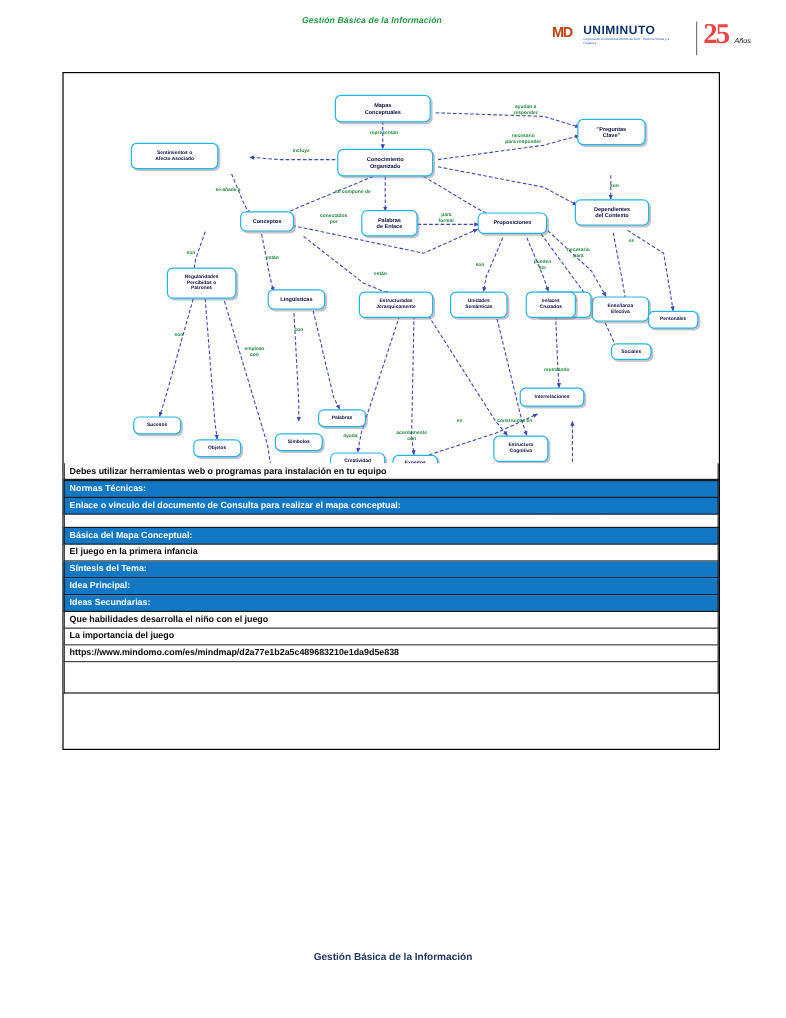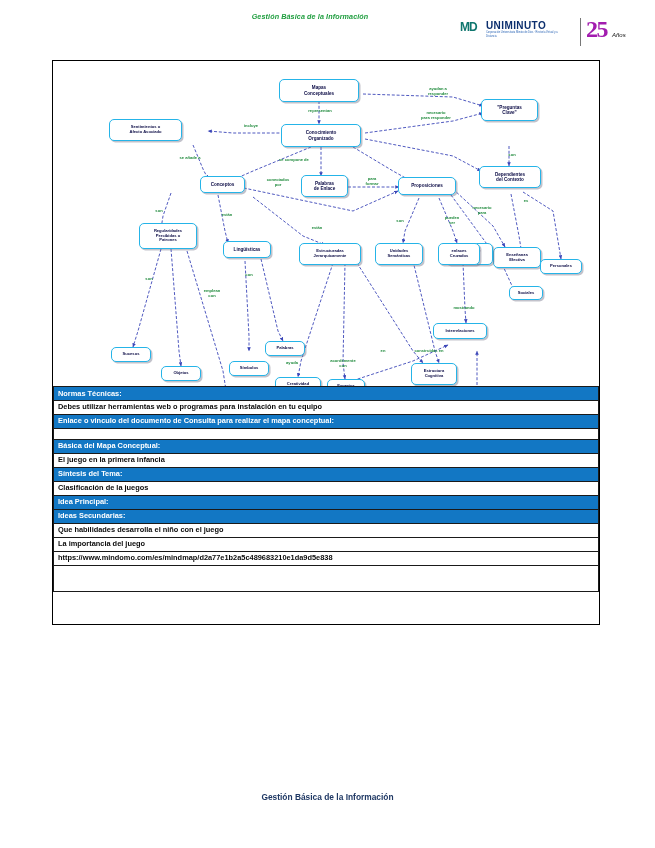--- a/index.html
+++ b/index.html
@@ -7,25 +7,25 @@
 
   
   .header{position:absolute;left:0;top:0;width:655px;height:58px;}
   .hdr-text{position:absolute;left:160px;top:12px;width:300px;text-align:center;line-height:1.35;}
   .hdr-line{font-size:7.2px;font-weight:bold;font-style:italic;letter-spacing:.1px;}
   .hdr-green{color:#1f9e3f;}
   .hdr-orange{color:#e8690b;}
 
   .logo-wrap{position:absolute;left:460px;top:17px;width:160px;height:30px;}
   .logo-mark{position:absolute;left:0;top:3px;font-size:12px;font-weight:bold;color:#f7a81b;letter-spacing:-1px;}
-  .logo-mark .blue{color:#0f766e;}
+  .logo-mark .blue{color:#c2410c;}
   .logo-name{position:absolute;left:26px;top:3px;font-size:10px;font-weight:bold;color:#0c2f6e;letter-spacing:.4px;}
   .logo-sub{position:absolute;left:26px;top:14px;font-size:2.6px;color:#2a64b5;line-height:1.5;width:75px;}
   .logo-div{position:absolute;left:120px;top:1px;width:1px;height:28px;background:#777;}
-  .logo-25{position:absolute;left:126px;top:-1px;font-size:24px;font-weight:bold;color:#a21caf;letter-spacing:-1.5px;font-family:"Liberation Serif",serif;}
+  .logo-25{position:absolute;left:126px;top:-1px;font-size:24px;font-weight:bold;color:#ef4444;letter-spacing:-1.5px;font-family:"Liberation Serif",serif;}
   .logo-anos{position:absolute;left:152px;top:15px;font-size:6px;color:#111;font-style:italic;}
 
   
   .sheet{position:absolute;left:52px;top:60px;width:548px;height:565px;border:1px solid #000;box-sizing:border-box;background:#fff;}
 
   
   .map{position:absolute;left:0;top:0;width:546px;height:325px;}
   .map svg{position:absolute;left:0;top:0;}
 
   .node{position:absolute;box-sizing:border-box;border:1.4px solid #25b4e8;border-radius:5px;background:#ffffff;
@@ -201,28 +201,27 @@
     <div class="lbl" style="left:264px;top:298px;width:52px;">acordemente<br>con</div>
     <div class="lbl" style="left:322px;top:288px;width:16px;">en</div>
     <div class="lbl" style="left:350px;top:288px;width:52px;">construidas en</div>
     <div class="lbl" style="left:388px;top:245px;width:46px;">mostrando</div>
     <div class="lbl" style="left:190px;top:345px;width:38px;">emplean<br>con</div>
     <div class="lbl" style="left:290px;top:340px;width:46px;">necesaria<br>para ver</div>
     <div class="lbl" style="left:412px;top:336px;width:24px;">entre</div>
   </div>
 
   <div class="tbl">
+      <div class="row val">Debes utilizar herramientas web o programas para instalación en tu equipo</div>
       <div class="row hdr first">Normas Técnicas:</div>
-      <div class="row val">Debes utilizar herramientas web o programas para instalación en tu equipo</div>
       <div class="row hdr">Enlace o vinculo del documento de Consulta para realizar el mapa conceptual:</div>
       <div class="row val blank"></div>
       <div class="row hdr">Básica del Mapa Conceptual:</div>
       <div class="row val">El juego en la primera infancia</div>
       <div class="row hdr">Síntesis del Tema:</div>
-      <div class="row val">Clasificación de la juegos</div>
       <div class="row hdr">Idea Principal:</div>
       <div class="row hdr">Ideas Secundarias:</div>
       <div class="row val">Que habilidades desarrolla el niño con el juego</div>
       <div class="row val">La importancia del juego</div>
       <div class="row val">https://www.mindomo.com/es/mindmap/d2a77e1b2a5c489683210e1da9d5e838</div>
       <div class="row val tall"></div>
     </div>
 
 </div>
 

